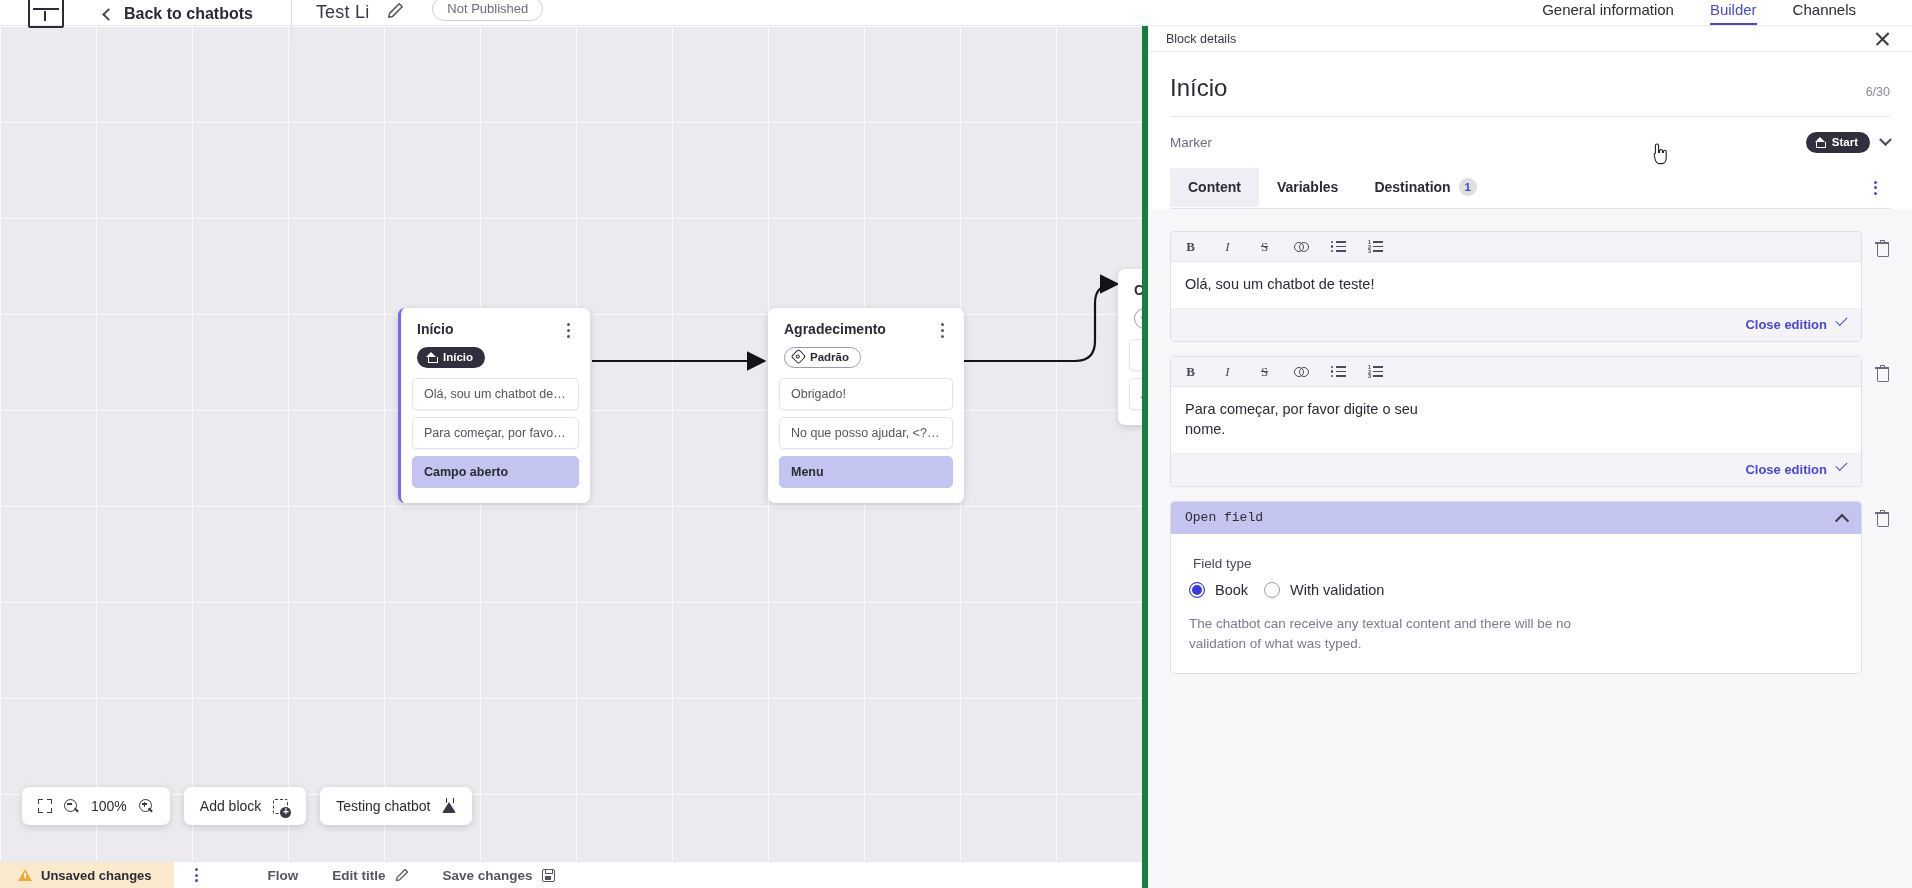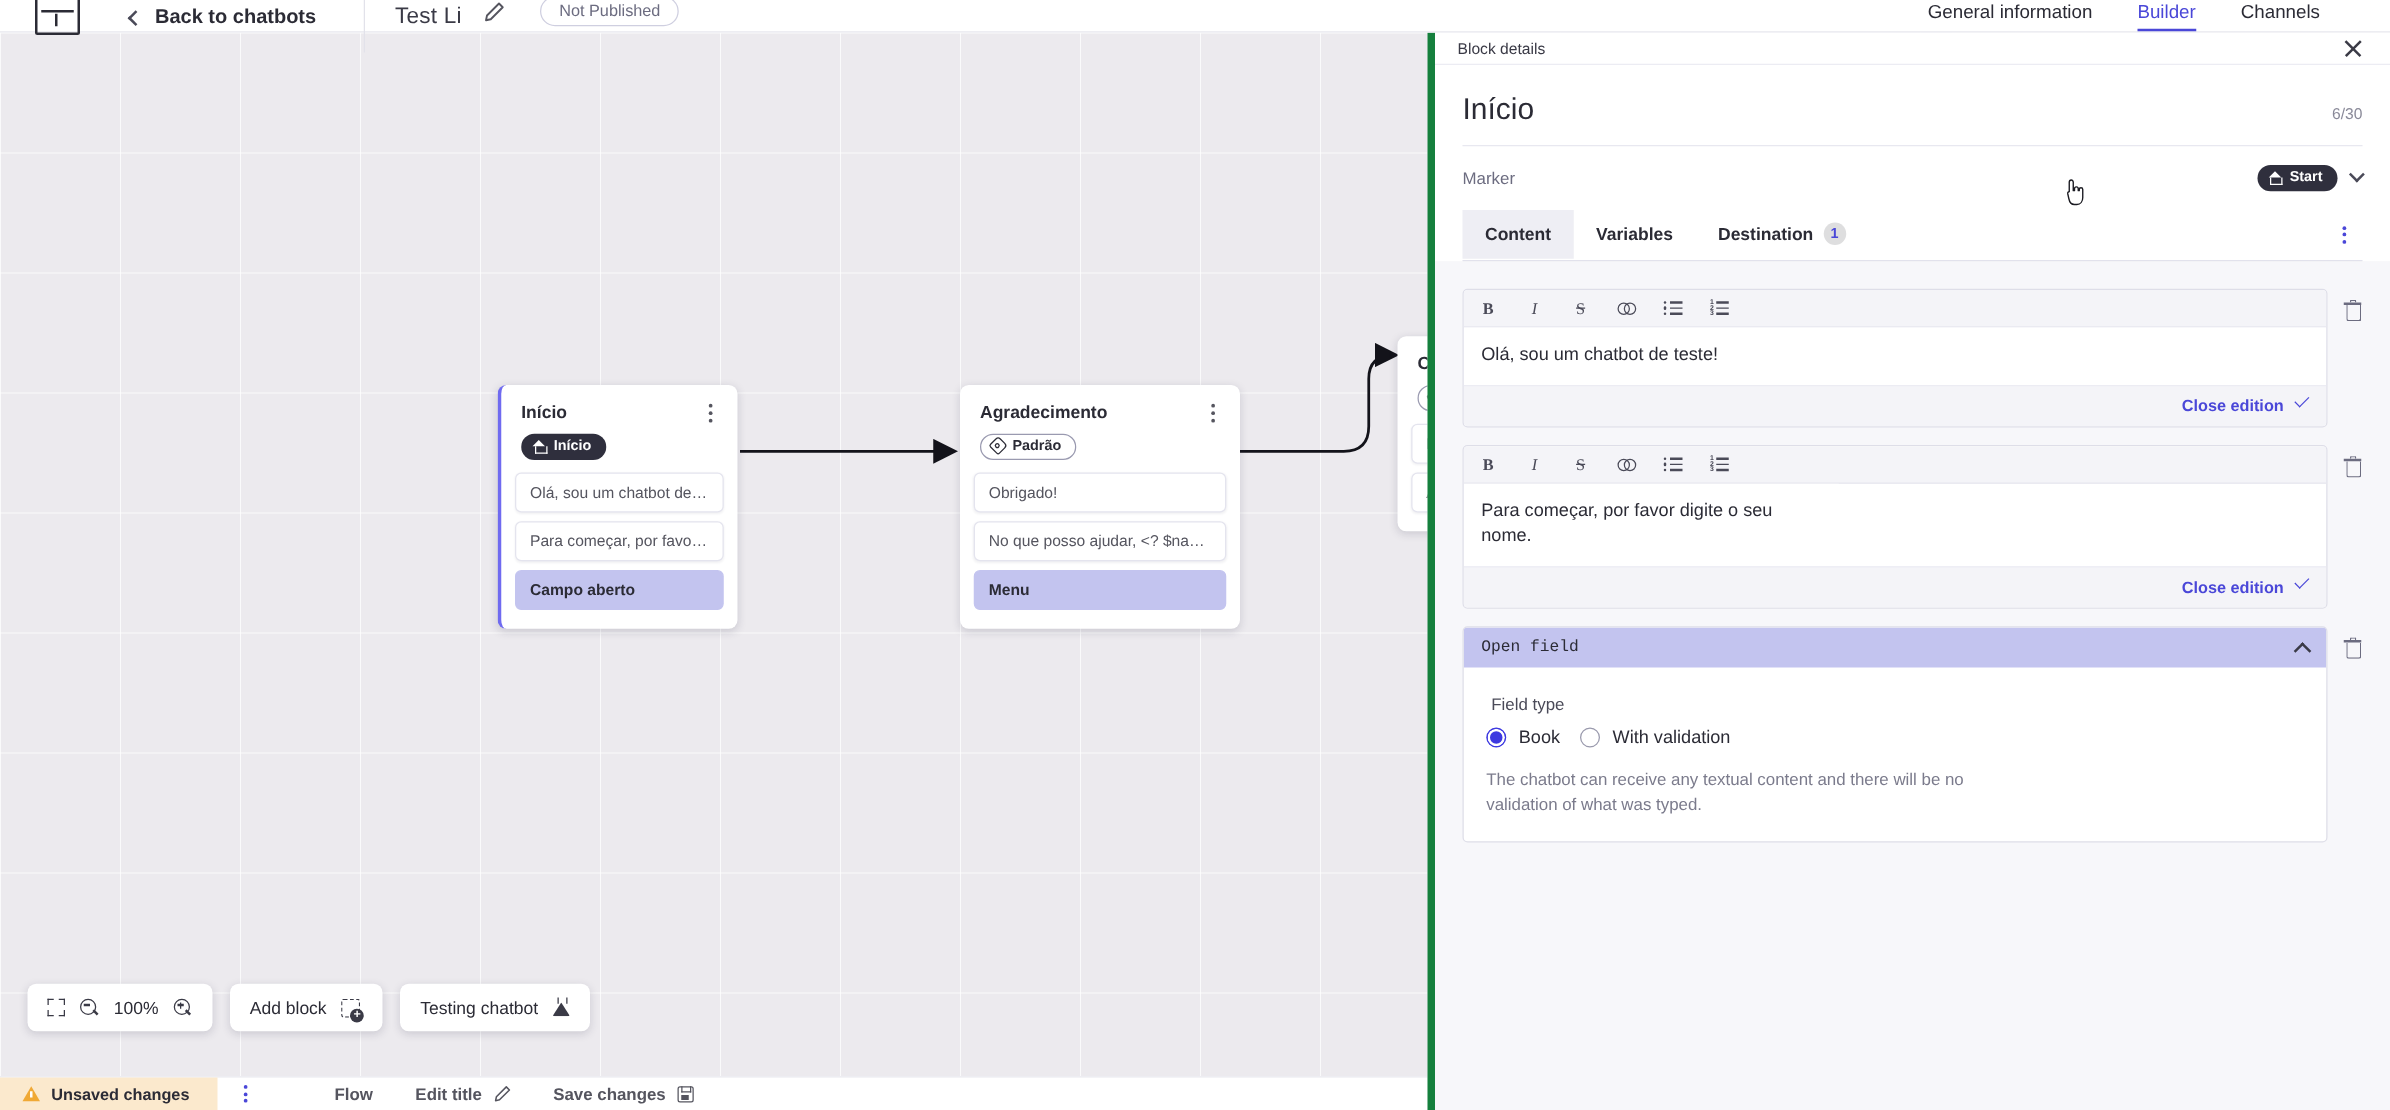--- a/index.html
+++ b/index.html
@@ -461,21 +461,21 @@
         <span class="pill-start">
           <span class="ico-home"></span>
           <span>Início</span>
         </span>
       </div>
       <div class="node-row">Olá, sou um chatbot de teste!</div>
       <div class="node-row">Para começar, por favor digite o ...</div>
       <div class="node-row highlight">Campo aberto</div>
     </div>
 
-    <div class="node" style="left:768px; top:282px; width:224px;">
+    <div class="node" style="left:768px; top:282px; width:196px;">
       <div class="node-head">
         <div class="node-title">Agradecimento</div>
         <div class="kebab">
             <i></i>
             <i></i>
             <i></i>
           </div>
       </div>
       <div class="marker-row">
         <span class="pill-default">

